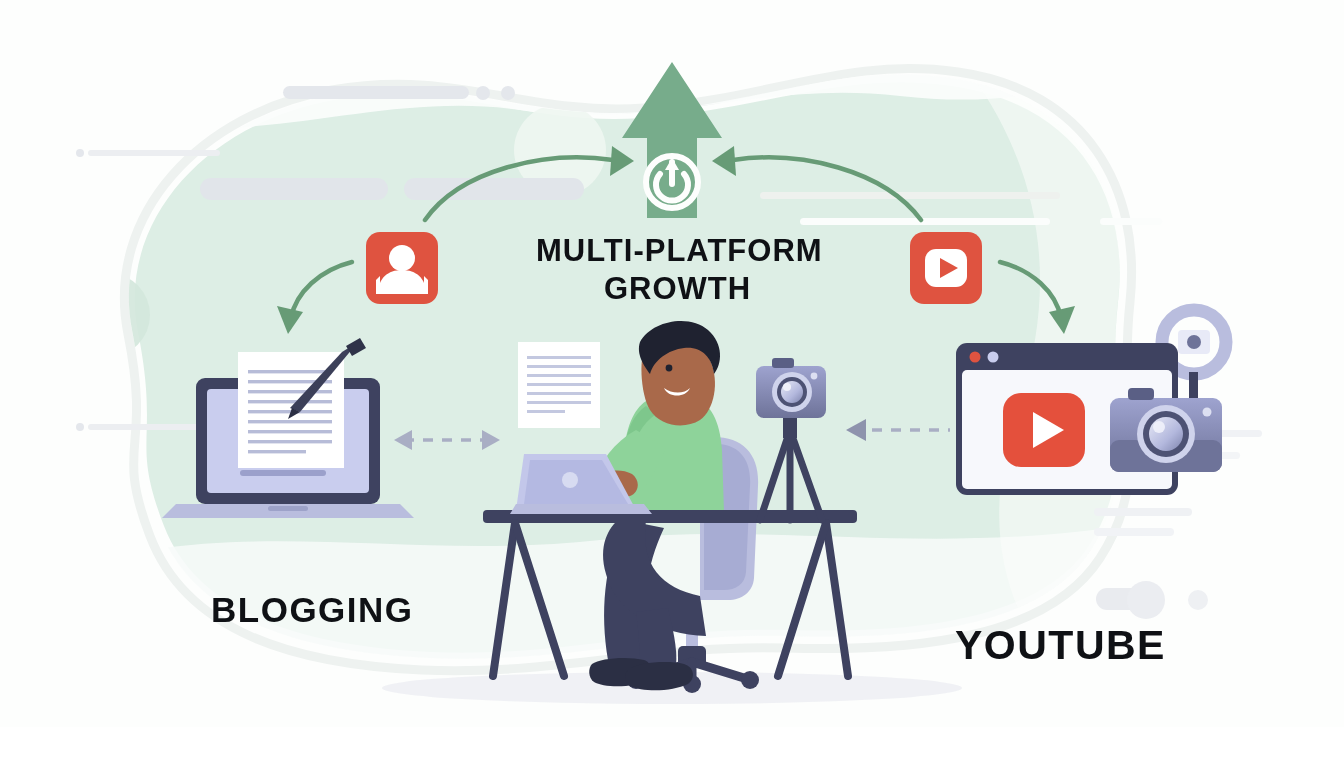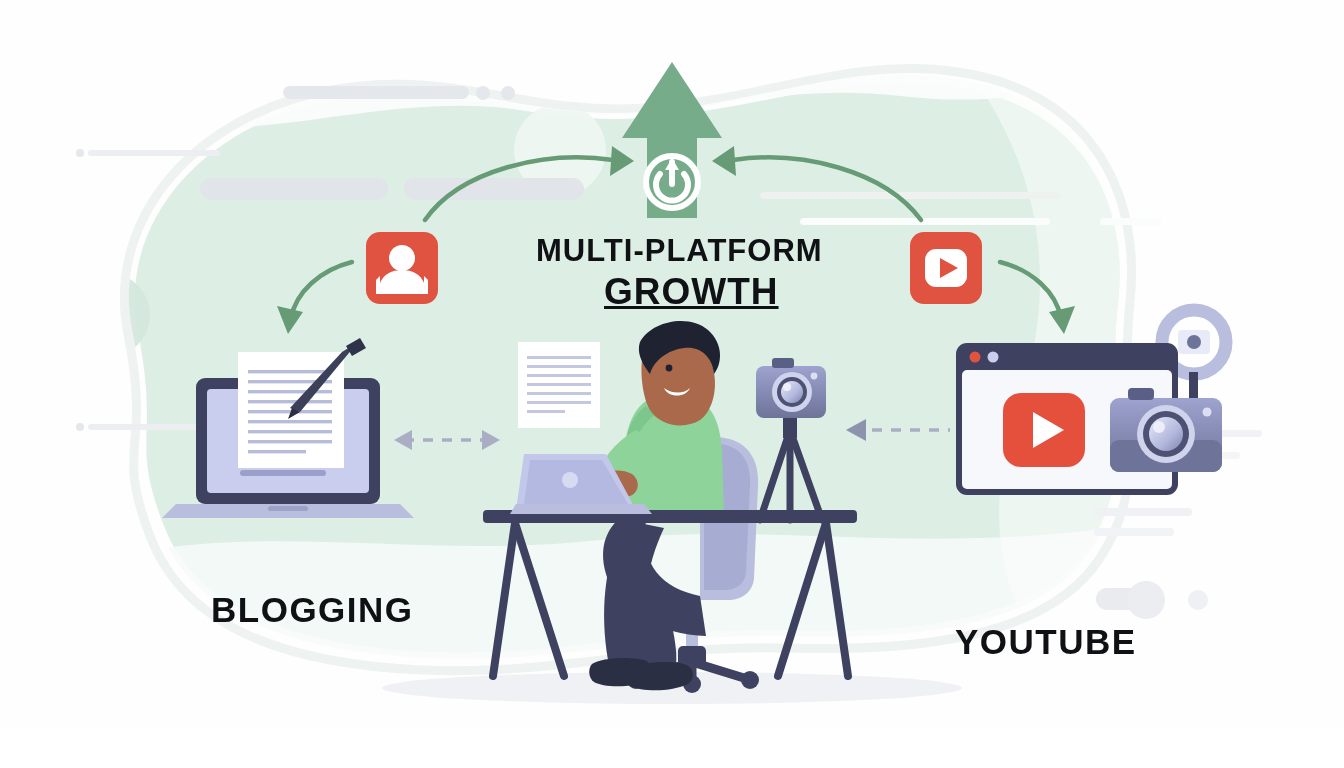--- a/index.html
+++ b/index.html
@@ -12,23 +12,23 @@
   .lbl{
     position:absolute;
     font-family:"Liberation Sans", sans-serif;
     font-weight:bold;
     color:#0f1115;
     letter-spacing:0.5px;
     white-space:nowrap;
     user-select:none;
   }
   #title-line1{left:536px;top:233px;font-size:31px;letter-spacing:1px;}
-  #title-line2{left:604px;top:271px;font-size:37px;letter-spacing:1px;text-decoration:underline;}
+  #title-line2{left:604px;top:271px;font-size:31px;letter-spacing:1px;}
   #label-blogging{left:211px;top:590px;font-size:35px;letter-spacing:1.5px;}
-  #label-youtube{left:955px;top:622px;font-size:35px;letter-spacing:1.5px;}
+  #label-youtube{left:955px;top:622px;font-size:41px;letter-spacing:1.5px;}
 </style>
 </head>
 <body>
 
 <div id="stage">
 
   <svg width="1344" height="768" viewBox="0 0 1344 768">
 
     <defs>
       <linearGradient id="gLaptopScreen" x1="0" y1="0" x2="0" y2="1">

